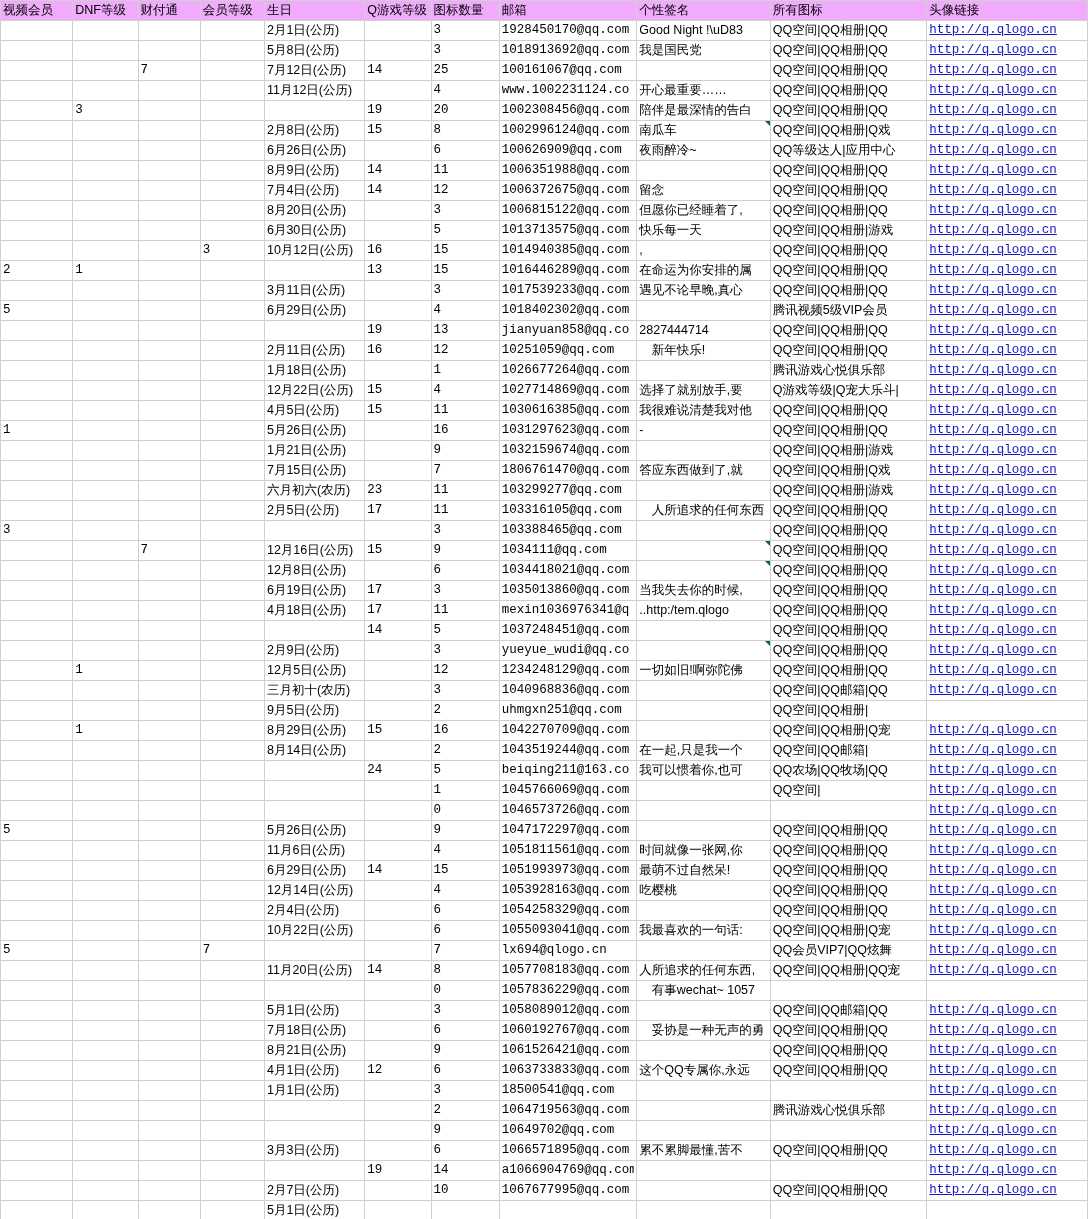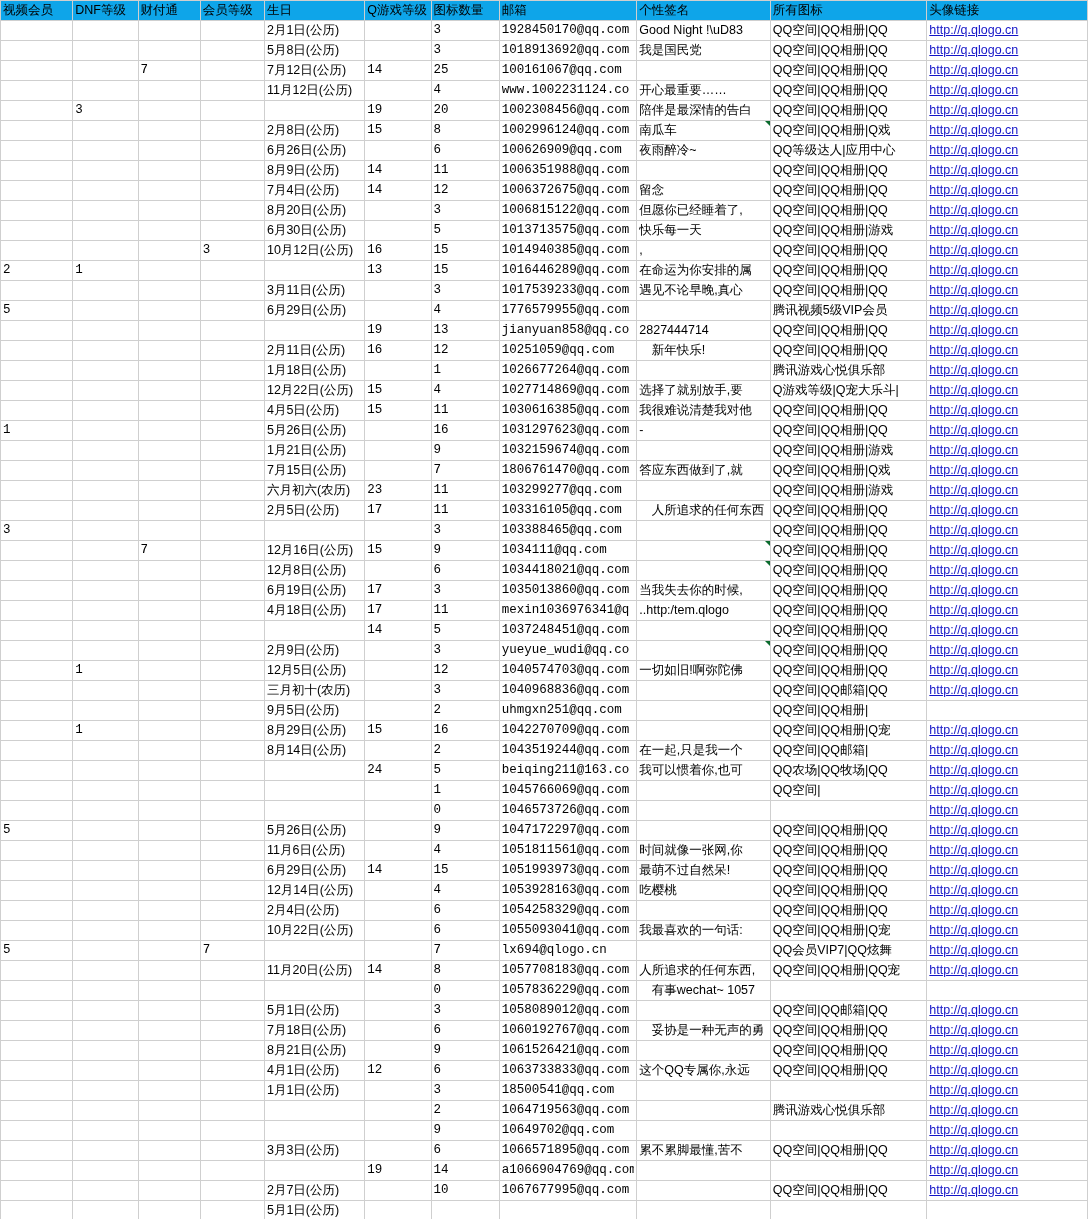--- a/index.html
+++ b/index.html
@@ -14,35 +14,35 @@
     white-space:nowrap;
     vertical-align:middle;
     font-weight:normal;
     font-size:12.5px;
     line-height:17px;
     font-family:"Liberation Sans","DejaVu Sans",sans-serif;
   }
   table.grid tr.header td{
     font-size:12.5px;
     text-align:left;
-    background:#0ea5e9;
+    background:#f0abfc;
   }
   .c-videovip{width:72px;}
   .c-dnf{width:65px;}
   .c-caifutong{width:62px;}
   .c-memlevel{width:64px;}
   .c-birth{width:100px;}
   .c-qgame{width:66px;}
   .c-iconnum{width:68px;}
   .c-mail{width:137px;}
   .c-sign{width:133px;}
   .c-icons{width:156px;}
   .c-avatar{width:160px;}
   .mono{font-family:"Liberation Mono","DejaVu Sans Mono",monospace;font-size:12.5px;}
-  .link{color:#1414c8;text-decoration:underline;font-family:Liberation Sans, sans-serif;font-size:12.5px;}
+  .link{color:#1414c8;text-decoration:underline;font-family:Liberation Mono, monospace;font-size:12.5px;}
   .clip{display:block;overflow:hidden;white-space:nowrap;text-overflow:clip;}
   td.note{position:relative;margin-top:8px;}
   td.note:after{
     content:"";position:absolute;top:0;right:0;width:0;height:0;
     border-top:5px solid #0b6b2e;border-left:5px solid transparent;
   }
 </style>
 </head>
 <body>
 
@@ -583,21 +583,21 @@
           <td>
             <span class="clip">6月29日(公历)</span>
           </td>
           <td>
             <span class="clip mono"></span>
           </td>
           <td>
             <span class="clip mono">4</span>
           </td>
           <td>
-            <span class="clip mono">1776579955@qq.com</span>
+            <span class="clip mono">1018402302@qq.com</span>
           </td>
           <td>
             <span class="clip"></span>
           </td>
           <td>
             <span class="clip">腾讯视频5级VIP会员</span>
           </td>
           <td>
             <span class="link clip">http://q.qlogo.cn</span>
           </td>
@@ -1213,21 +1213,21 @@
           <td>
             <span class="clip">12月5日(公历)</span>
           </td>
           <td>
             <span class="clip mono"></span>
           </td>
           <td>
             <span class="clip mono">12</span>
           </td>
           <td>
-            <span class="clip mono">1040574703@qq.com</span>
+            <span class="clip mono">1234248129@qq.com</span>
           </td>
           <td>
             <span class="clip">一切如旧!啊弥陀佛</span>
           </td>
           <td>
             <span class="clip">QQ空间|QQ相册|QQ</span>
           </td>
           <td>
             <span class="link clip">http://q.qlogo.cn</span>
           </td>

